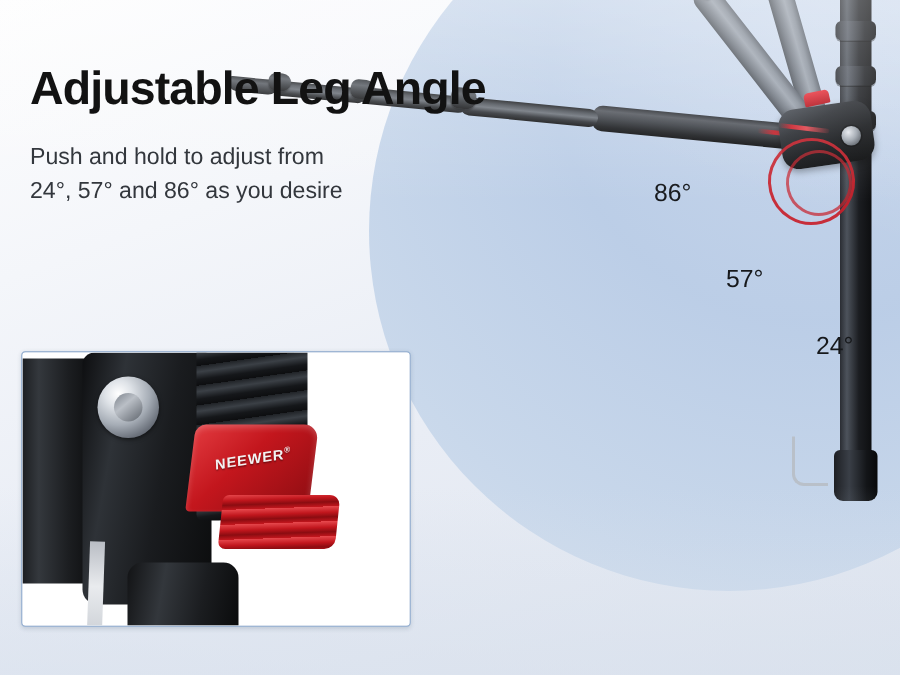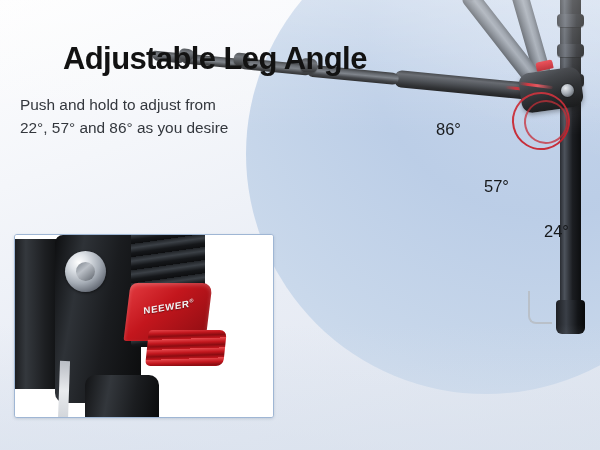--- a/index.html
+++ b/index.html
@@ -28,21 +28,21 @@
   .vignette{
     position:absolute;inset:0;
     background:linear-gradient(180deg, rgba(255,255,255,.30) 0%, rgba(255,255,255,0) 30%, rgba(255,255,255,0) 72%, rgba(214,223,236,.55) 100%);
     pointer-events:none;
   }
 
   
   .headline{
     position:absolute;left:20px;top:41px;
     font-size:31px;font-weight:bold;letter-spacing:-.6px;
-    color:#121212;white-space:nowrap;margin-left:43px;
+    color:#121212;white-space:nowrap;
   }
   .subline{
     position:absolute;left:20px;top:93px;
     font-size:15.4px;line-height:23px;color:#33373d;
     white-space:pre-line;
   }
 
   
   #rig{position:absolute;left:0;top:0;width:600px;height:450px;}
 
@@ -254,21 +254,21 @@
 
     <div class="alabel" style="left:436px;top:120px;">86°</div>
     <div class="alabel" style="left:484px;top:177px;">57°</div>
     <div class="alabel" style="left:544px;top:222px;">24°</div>
   </div>
 
   <div class="vignette"></div>
 
   <div class="headline">Adjustable Leg Angle</div>
   <div class="subline">Push and hold to adjust from
-22°, 57° and 86° as you desire</div>
+24°, 57° and 86° as you desire</div>
 
   <div class="inset">
     <div class="photo">
       <div class="p-legL"></div>
       <div class="p-body"></div>
       <div class="p-ribs"></div>
       <div class="p-bolt"></div>
       <div class="p-gap"></div>
       <div class="p-lowleg"></div>
       <div class="p-lever">

